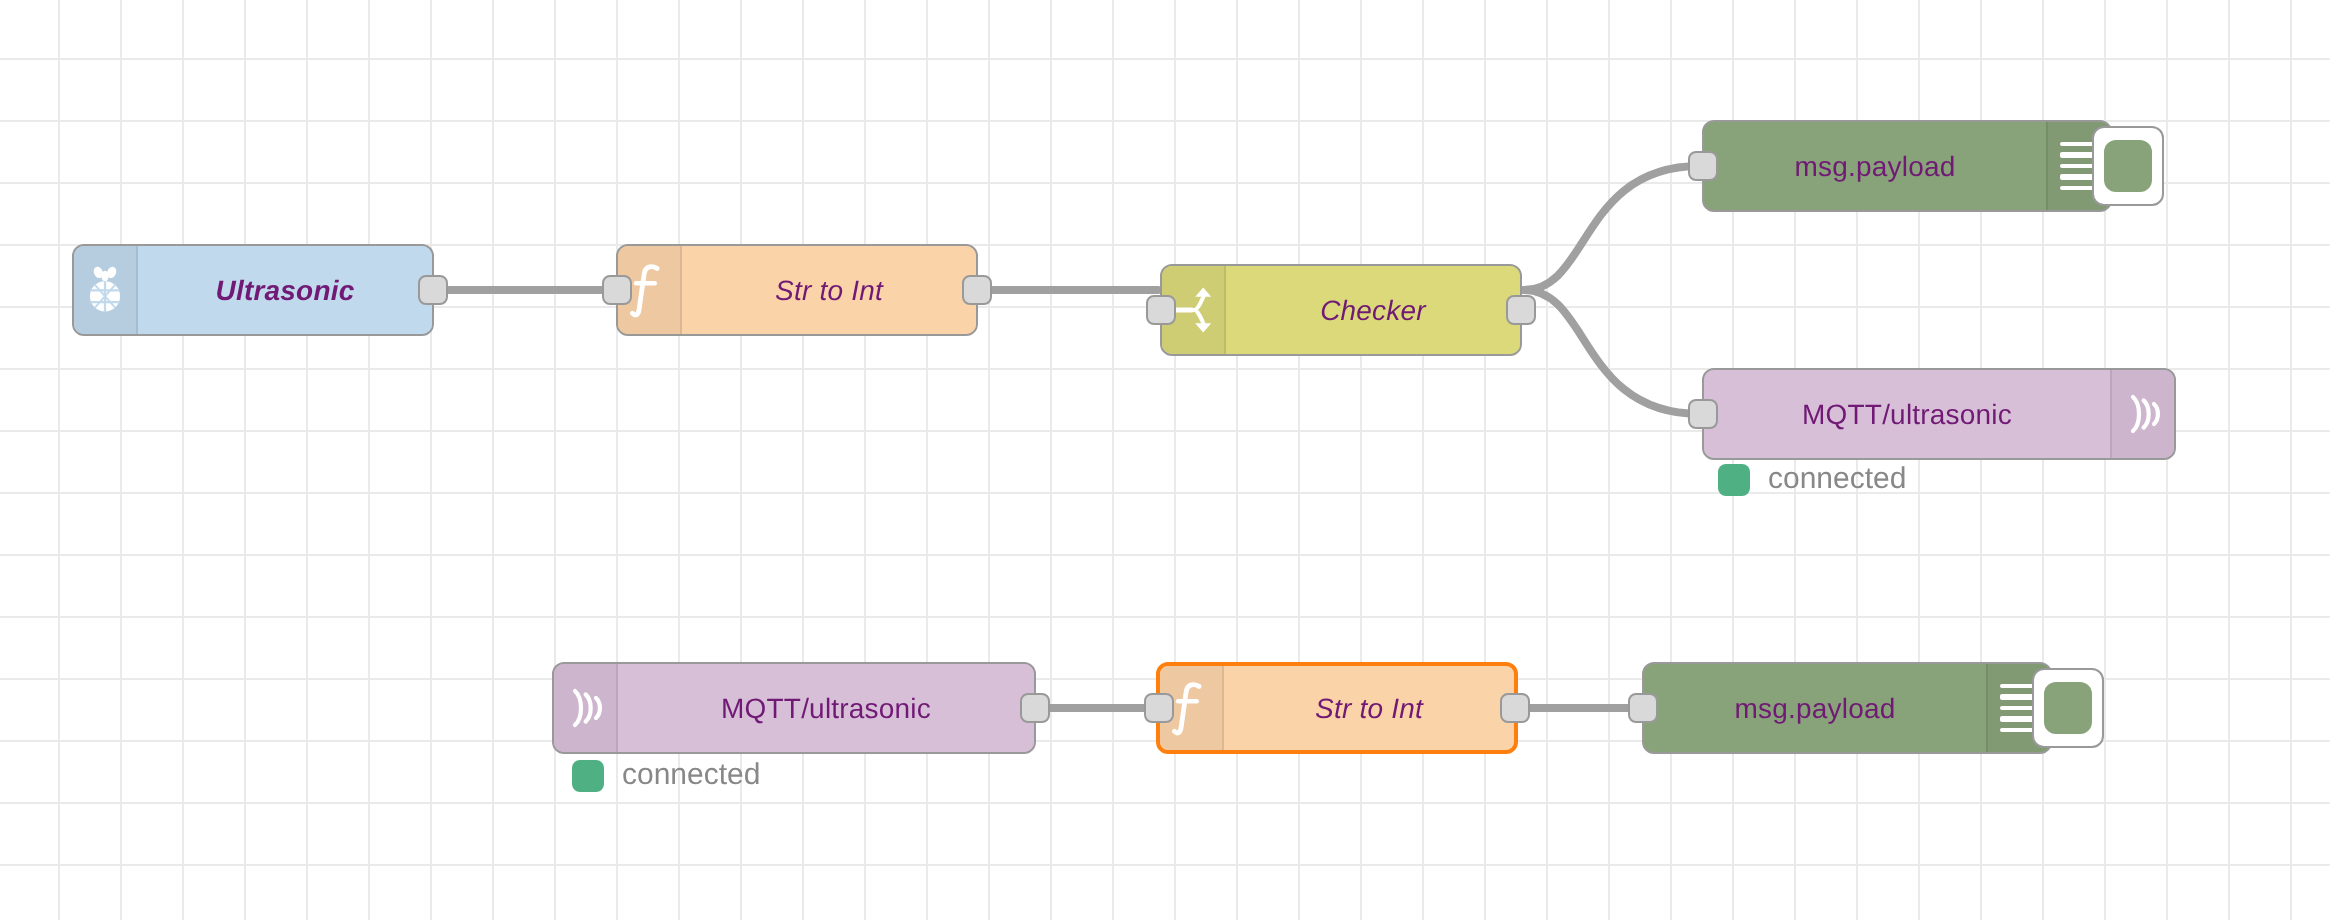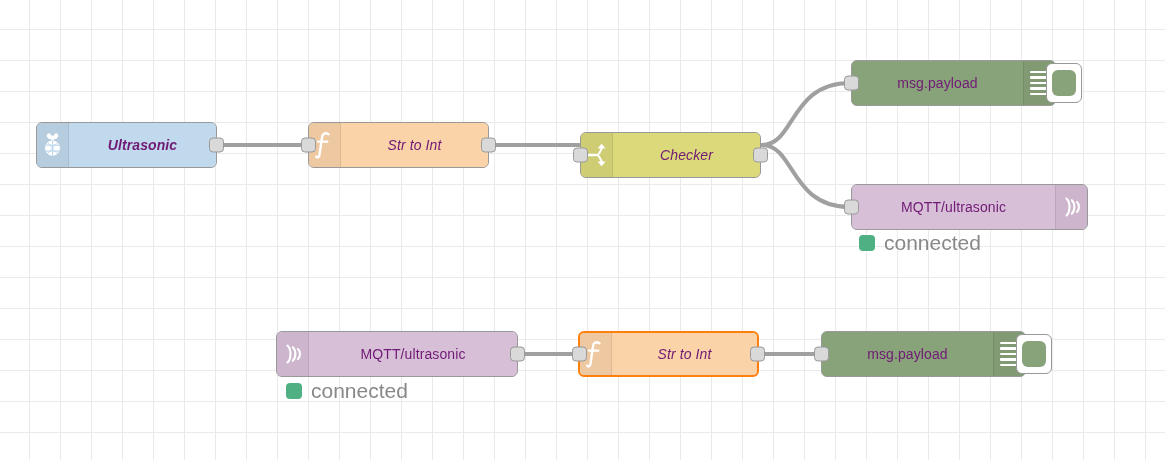--- a/index.html
+++ b/index.html
@@ -127,21 +127,21 @@
     background: #ffffff;
     border-radius: 1px;
   }
 
   
   .status {
     position: absolute;
     display: flex;
     align-items: center;
     gap: 9px;
-    font-size: 21px;
+    font-size: 15px;
     color: #888888;
     white-space: nowrap;
   }
   .status-dot {
     width: 16px;
     height: 16px;
     border-radius: 4px;
     background: #4fb183;
     flex: 0 0 16px;
   }

